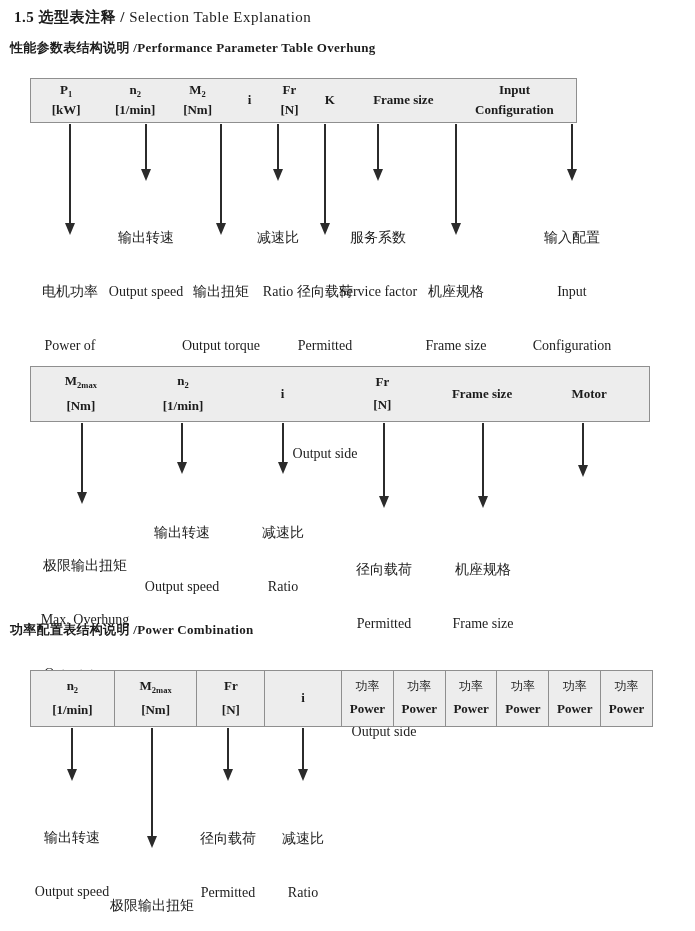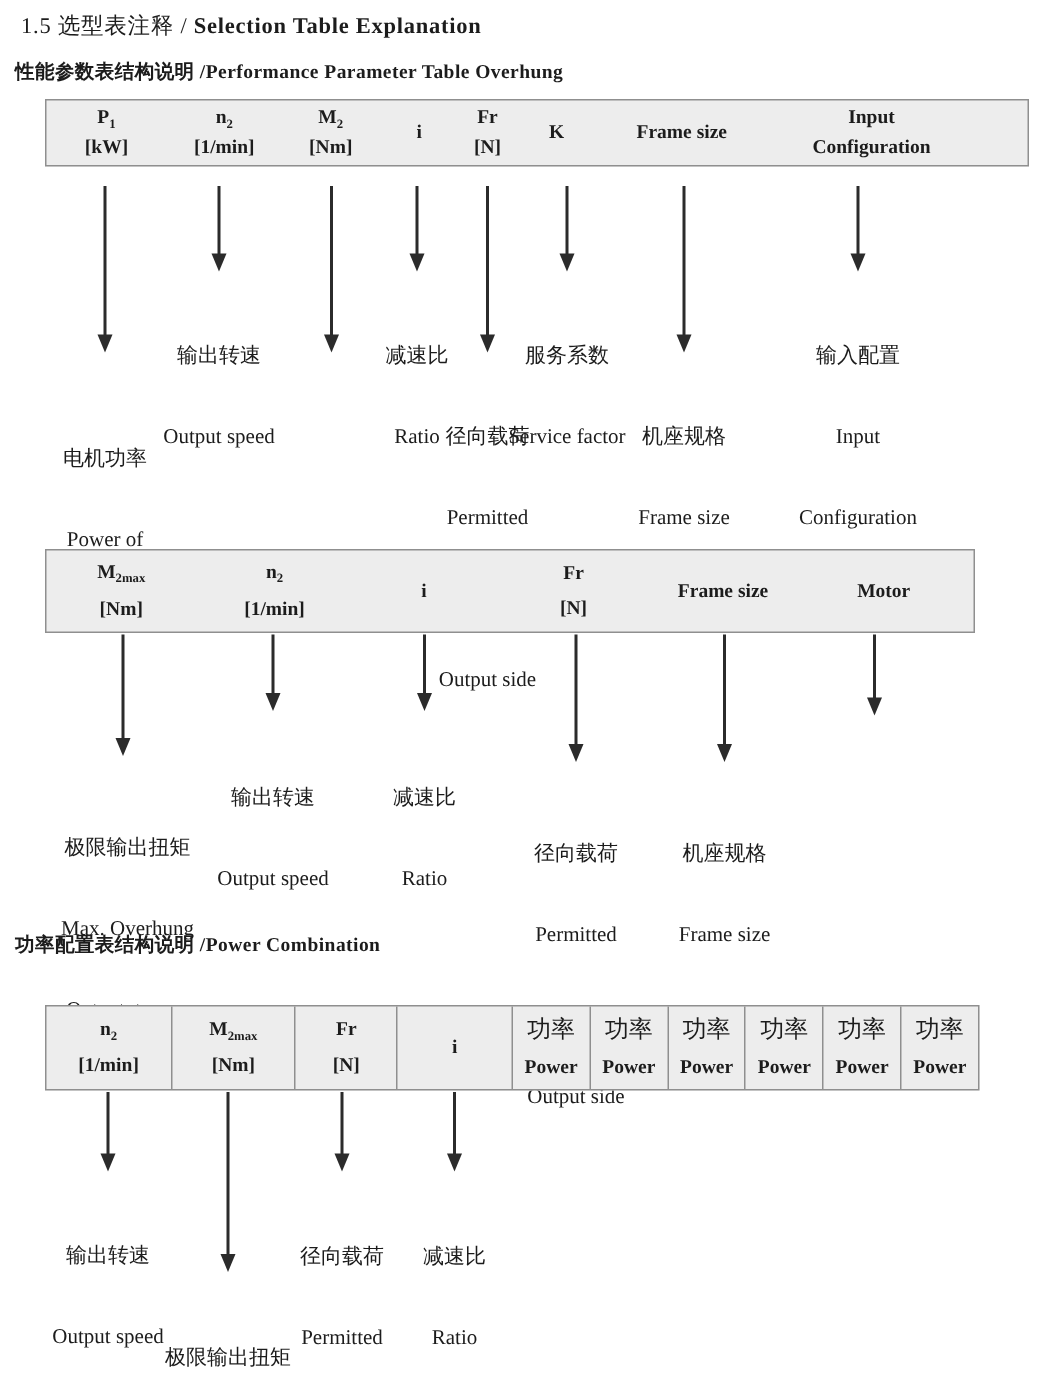--- a/index.html
+++ b/index.html
@@ -1,30 +1,30 @@
 <!DOCTYPE html>
 <html><head>
 <meta charset="utf-8">
 <style>
   html,body { margin:0; padding:0; background:#ffffff; }
   body { font-family:"Liberation Serif", serif; color:#1c1c1c; }
   .page { position:relative; width:695px; height:931px; background:#fff; overflow:hidden; }
 
   .doc-title { position:absolute; left:14px; top:8px; font-size:15px; letter-spacing:0.5px; }
-  .doc-title .zh { font-weight:normal; }
-  .doc-title .en { font-weight:bold;text-align:center; }
+  .doc-title .zh { font-weight:bold; }
+  .doc-title .en { font-weight:normal;text-align:center; }
 
   .sec-heading { position:absolute; left:10px; font-size:13px; font-weight:bold; letter-spacing:0.3px; }
 
   .tbl { position:absolute; display:flex; background:#ededed; border:1px solid #8f8f8f; box-sizing:border-box; }
   .cell { display:flex; flex-direction:column; align-items:center; justify-content:space-evenly;
           font-weight:bold; font-size:13px; line-height:1.15; box-sizing:border-box; text-align:center; }
   .cell sub { font-size:8.5px; vertical-align:-3px; font-weight:bold; }
   .t3 .cell + .cell { border-left:1px solid #8f8f8f; }
-  .cell .zh-normal { font-weight:normal; font-size:16px; }
+  .cell .zh-normal { font-weight:normal; font-size:12px; }
 
   .arrow { position:absolute; width:2px; background:#2b2b2b; transform:translateX(-50%); }
   .arrow::after { content:""; position:absolute; left:50%; bottom:-12px; transform:translateX(-50%);
                   width:0; height:0; border:5px solid transparent; border-top:12px solid #2b2b2b; }
 
   .lbl { position:absolute; transform:translateX(-50%); text-align:center;
          font-size:14px; line-height:18px; white-space:pre; }
   .lbl div { white-space:pre; }
 </style>
 </head>
@@ -32,21 +32,21 @@
 
 <div class="page">
 
   <div class="doc-title">
     <span class="zh">1.5 选型表注释 /</span>
     <span class="en">Selection Table Explanation</span>
   </div>
 
   <div class="sec-heading" style="top:39px">性能参数表结构说明 /Performance Parameter Table Overhung</div>
 
-  <div class="tbl" style="left:30px; top:66px; width:656px; height:45px">
+  <div class="tbl" style="left:30px; top:78px; width:547px; height:45px">
     <div class="cell" style="width:80px">
       <span><span>P</span><sub>1</sub></span>
       <span>[kW]</span>
     </div>
     <div class="cell" style="width:77px">
       <span><span>n</span><sub>2</sub></span>
       <span>[1/min]</span>
     </div>
     <div class="cell" style="width:65px">
       <span><span>M</span><sub>2</sub></span>
@@ -73,28 +73,32 @@
 
   <div class="arrow" style="left:70px;  top:124px; height:104px"></div>
   <div class="arrow" style="left:146px; top:124px; height:50px"></div>
   <div class="arrow" style="left:221px; top:124px; height:104px"></div>
   <div class="arrow" style="left:278px; top:124px; height:50px"></div>
   <div class="arrow" style="left:325px; top:124px; height:104px"></div>
   <div class="arrow" style="left:378px; top:124px; height:50px"></div>
   <div class="arrow" style="left:456px; top:124px; height:104px"></div>
   <div class="arrow" style="left:572px; top:124px; height:50px"></div>
 
-  <div class="lbl" style="left:70px; top:262px">
+  <div class="lbl" style="left:70px; top:247px">
     <div>电机功率</div>
     <div>Power of</div>
     <div>motor</div>
   </div>
   <div class="lbl" style="left:146px; top:193px">
     <div>输出转速</div>
     <div>Output speed</div>
+  </div>
+  <div class="lbl" style="left:221px; top:247px">
+    <div>输出扭矩</div>
+    <div>Output torque</div>
   </div>
   <div class="lbl" style="left:278px; top:193px">
     <div>减速比</div>
     <div>Ratio</div>
   </div>
   <div class="lbl" style="left:325px; top:247px">
     <div>径向载荷</div>
     <div>Permitted</div>
     <div>Overhung load</div>
     <div>Output side</div>

